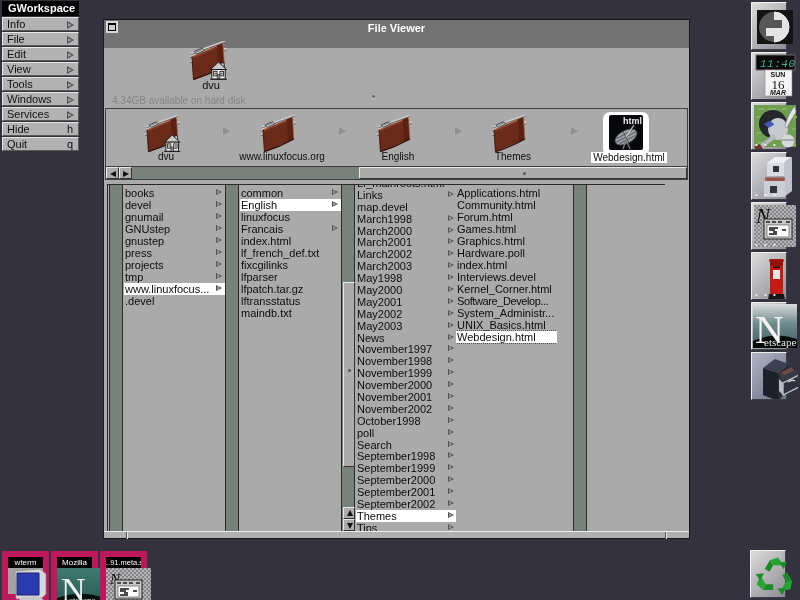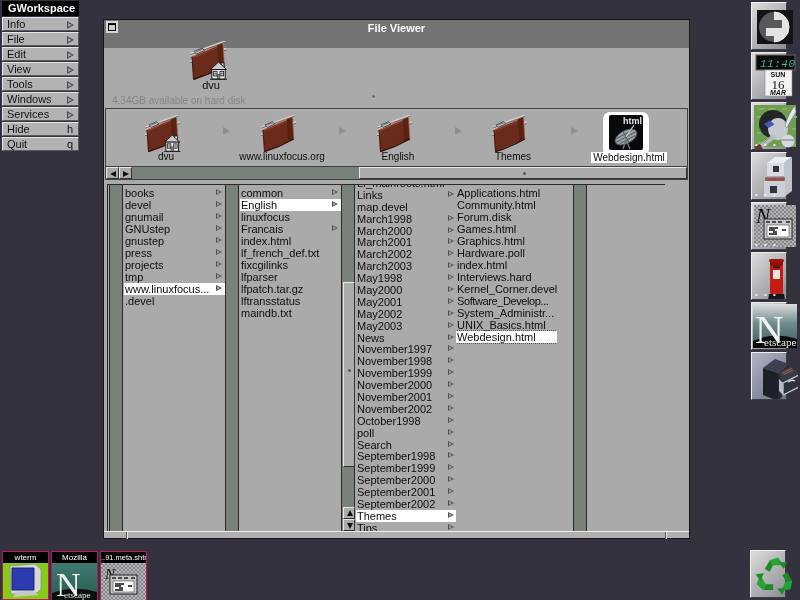--- a/index.html
+++ b/index.html
@@ -37,21 +37,21 @@
 .cell svg{position:absolute;left:33px;top:4px}
 .sar{position:absolute;width:0;height:0;border-left:7px solid #8e8e92;border-top:4.5px solid transparent;border-bottom:4.5px solid transparent}
 
 #rb{position:absolute;left:0;bottom:0;width:585px;height:7px;background:#b0b0b0;border-top:1px solid #ededed}
 #rb i{position:absolute;top:0;width:1px;height:7px;background:#555}
 #rb em{position:absolute;top:0;width:1px;height:7px;background:#e8e8e8}
 
 .tile{position:absolute;width:36px;height:48px;background:linear-gradient(135deg,#dcdcdc 0%,#b4b4b8 50%,#8c8c94 100%);border:1px solid;border-color:#f0f0f0 #3c3c44 #3c3c44 #f0f0f0}
 .dots{position:absolute;left:3px;bottom:2px;font-size:8px;color:#f0f0f0;letter-spacing:2px;line-height:4px}
 
-.mini{position:absolute;width:47px;height:49px;background:#84cc16;border:1px solid #be185d}
+.mini{position:absolute;width:47px;height:49px;background:#a3a3a3;border:6px solid #be185d}
 .mini .mt{position:absolute;left:0;top:0;right:0;height:11px;background:#000;color:#fff;font-size:8px;text-align:center;line-height:11px;overflow:hidden}
 .mini svg{position:absolute;left:0;top:11px}
 </style></head>
 <body>
 <svg width="0" height="0" style="position:absolute">
     <defs>
 <g id="folder">
  <path d="M0.5,15.5 L34,3.5" stroke="#cfcfcf" stroke-width="2"></path>
  <path d="M0.5,16.8 L34,4.8" stroke="#4a4a4a" stroke-width="0.8"></path>
  <path d="M0,20.5 L36.5,7.5" stroke="#cfcfcf" stroke-width="2"></path>
@@ -242,27 +242,27 @@
    <div class="row" style="height:11.9px">September2002<b></b></div>
    <div class="row sel" style="height:11.9px">Themes<b></b></div>
    <div class="row" style="height:11.9px">Tips<b></b></div>
    </div>
   </div>
   <div class="vs" style="left:349px"></div>
   <div class="col" style="left:348px">
    <div style="height:2px"></div>
    <div class="row">Applications.html</div>
    <div class="row">Community.html</div>
-   <div class="row">Forum.disk</div>
+   <div class="row">Forum.html</div>
    <div class="row">Games.html</div>
    <div class="row">Graphics.html</div>
    <div class="row">Hardware.poll</div>
    <div class="row">index.html</div>
-   <div class="row">Interviews.hard</div>
-   <div class="row">Kernel_Corner.devel</div>
+   <div class="row">Interviews.devel</div>
+   <div class="row">Kernel_Corner.html</div>
    <div class="row" style="letter-spacing:-0.4px">Software_Develop...</div>
    <div class="row">System_Administr...</div>
    <div class="row">UNIX_Basics.html</div>
    <div class="row sel" style="outline:1px dotted #555">Webdesign.html</div>
   </div>
   <div class="vs" style="left:465px"></div>
   <div class="col" style="left:480px"></div>
  </div>
  <div id="rb">
       <i style="left:22px"></i>

